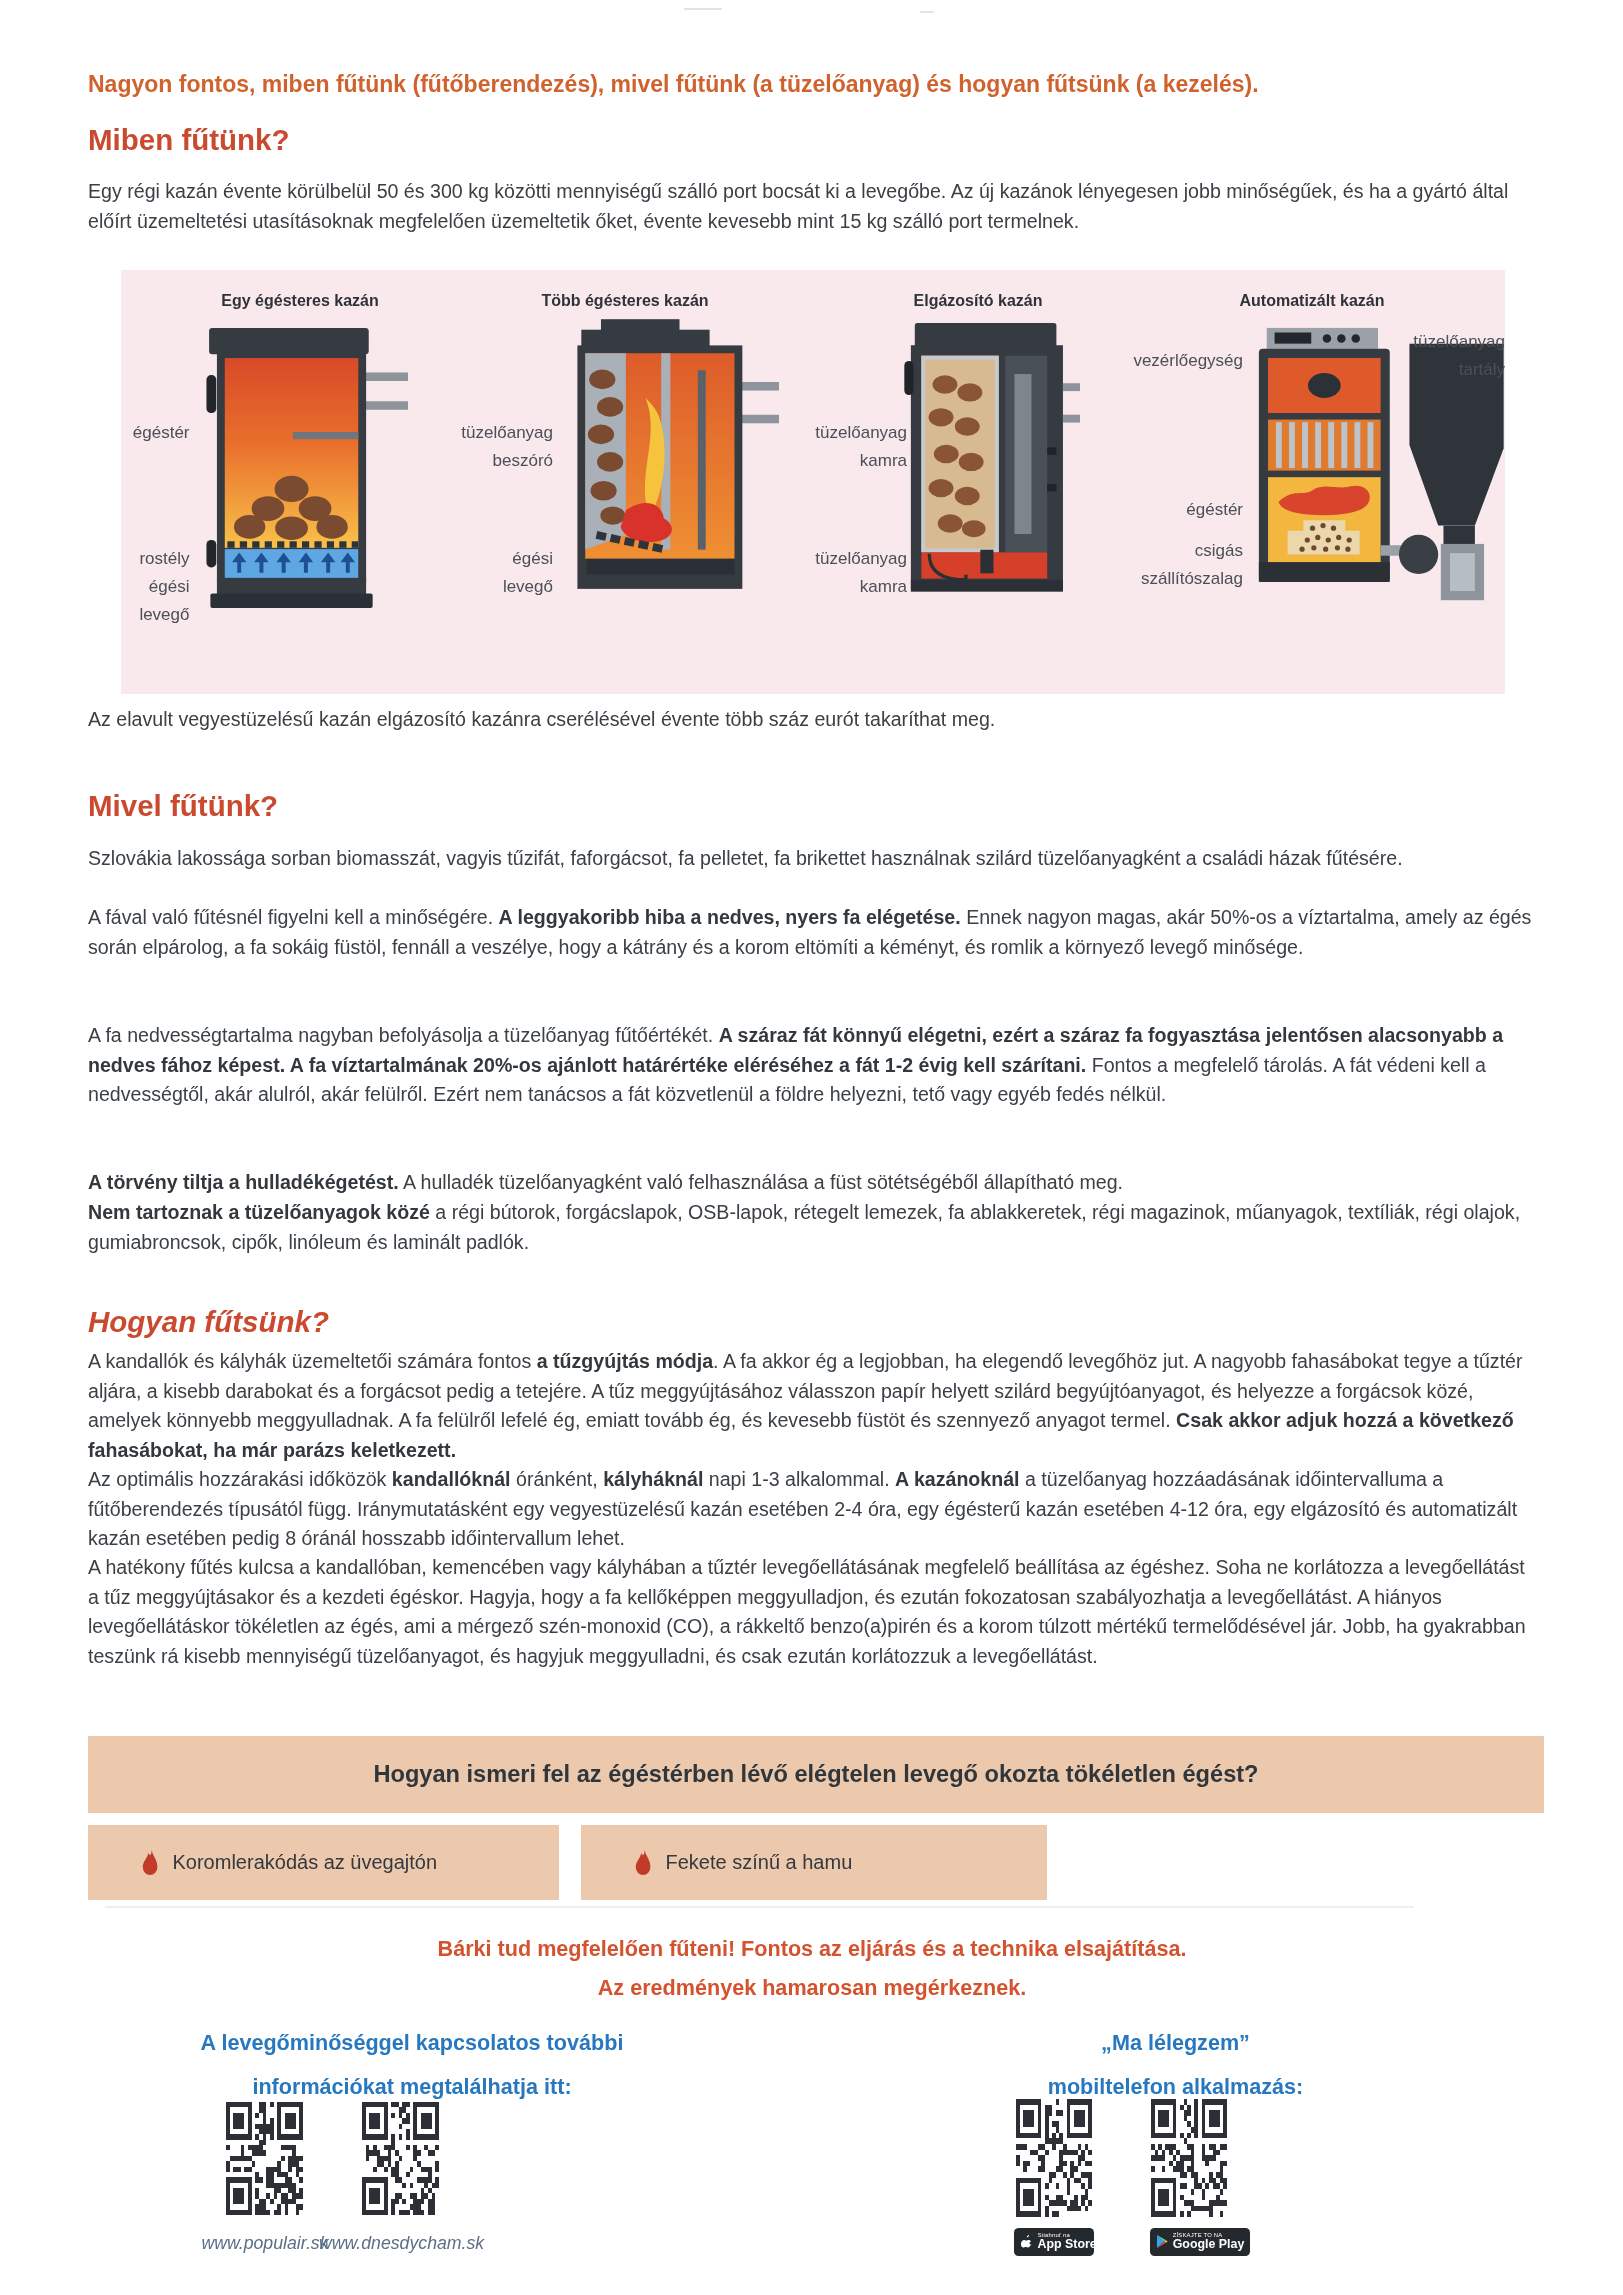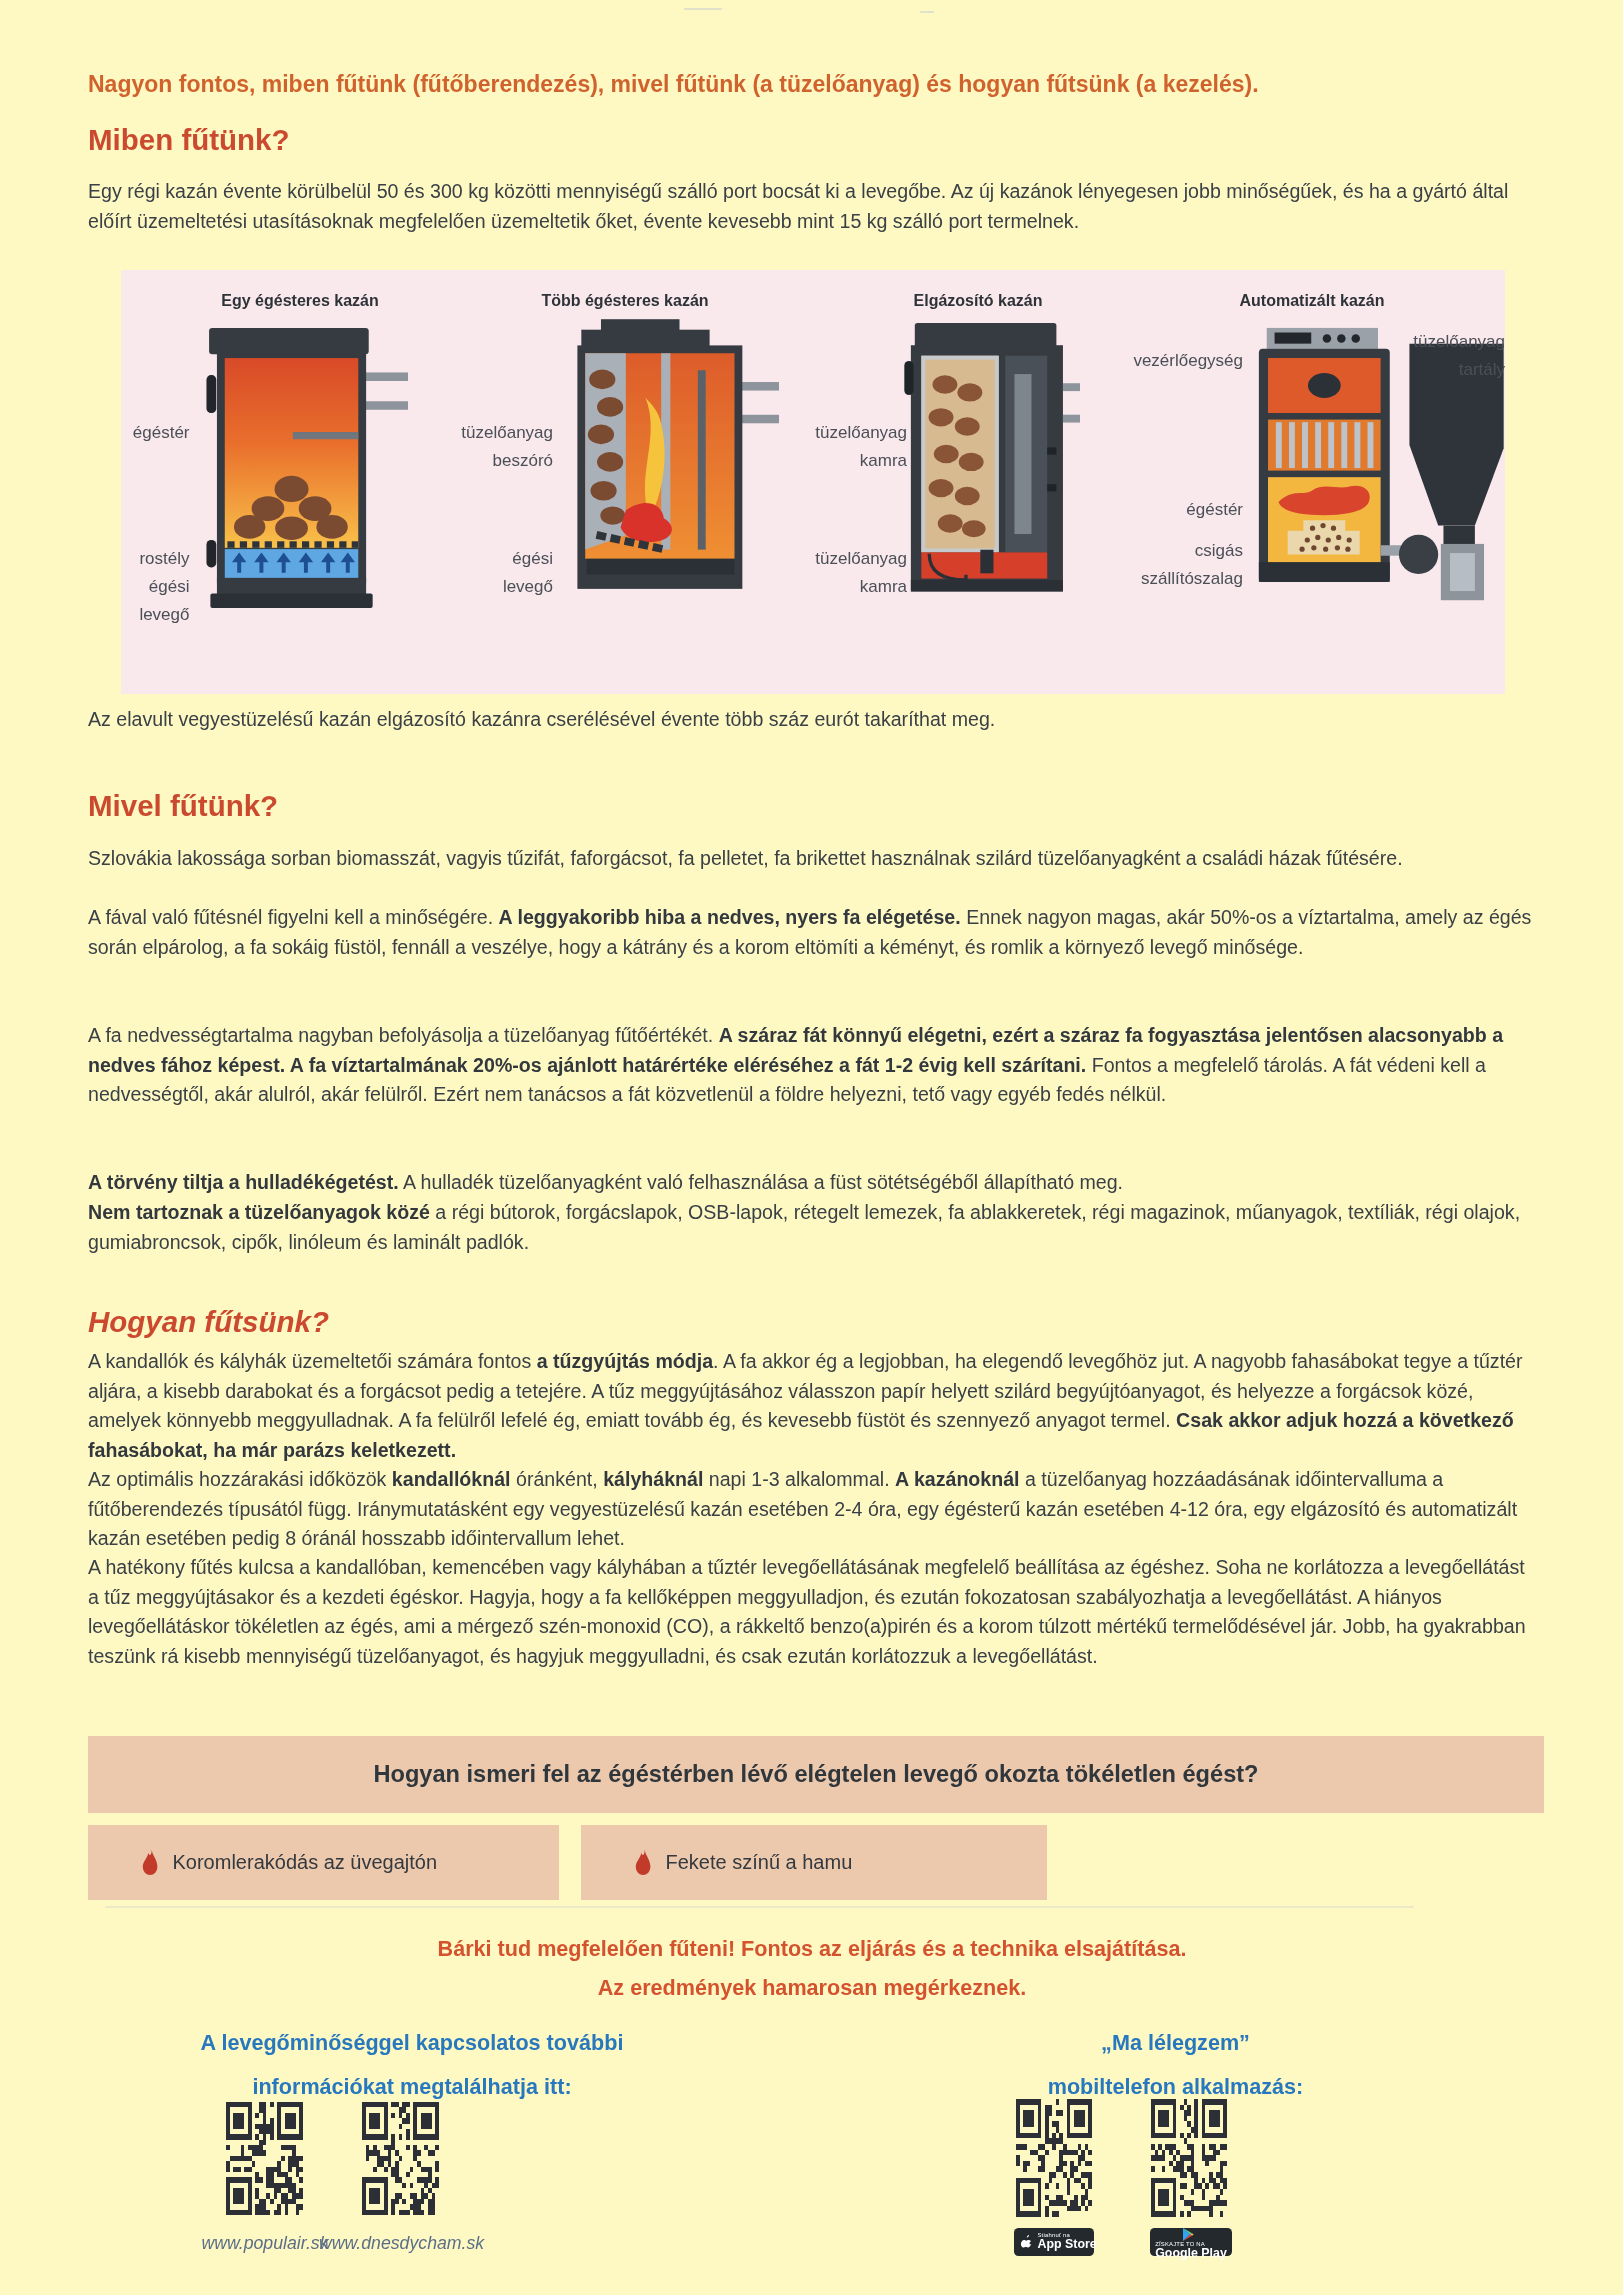--- a/index.html
+++ b/index.html
@@ -1,16 +1,16 @@
 <!DOCTYPE html>
 <html style="font-size:10.5px"><head>
 <meta charset="utf-8">
 <style>
   html,body{margin:0;padding:0;background:#9b9b9b;}
-  .page{position:relative;width:1623px;height:2295px;background:#fef9c3;overflow:hidden;
+  .page{position:relative;width:1623px;height:2295px;background:#ffffff;overflow:hidden;
         font-family:"Liberation Sans", sans-serif;color:#3a4046;}
   .abs{position:absolute;}
   .scan-mark{position:absolute;background:#c9cdd2;opacity:.55;border-radius:1.3px;}
 
   .intro-heading{left:88px;top:71px;width:1453px;font-size:23px;font-weight:bold;color:#d0622e;}
   .section-title{left:88px;width:589px;font-size:29.5px;font-weight:bold;color:#cb4a2f;}
   .body-par{left:88px;width:1452px;font-size:19.6px;line-height:29.5px;color:#3a4046;}
   .body-par .b{font-weight:bold;color:#32383d;}
 
   .panel{left:121px;top:270px;width:1384px;height:424px;background:#f9e8ec;}
@@ -1142,21 +1142,21 @@
 
   <div class="badge" style="left:1014px;top:2228px;width:80px;height:27.5px;">
     <svg class="bicon" width="11.8" height="14.4" viewBox="0 0 18 22">
       <path d="M12.6 1.2c.1 1.1-.3 2.1-1 2.9-.7.8-1.8 1.4-2.8 1.3-.1-1 .4-2.1 1-2.8.7-.8 1.9-1.4 2.8-1.4zM16.6 16.2c-.5 1.2-.8 1.7-1.5 2.8-1 1.5-2.3 3.3-4 3.3-1.5 0-1.9-1-3.9-1s-2.5 1-4 1c-1.7 0-2.9-1.6-3.9-3.1C-2.4 15.2.7 9.6 4 9.6c1.6 0 2.6 1 3.9 1 1.3 0 2.1-1 3.9-1 1.5 0 3.1.8 4.2 2.2-3.7 2-3.1 7.2.6 4.4z" transform="scale(0.9) translate(1 -1)" fill="#ffffff"></path>
     </svg>
     <span class="btxt">
       <span class="pre">Stiahnuť na</span>
       <span class="name">App Store</span>
     </span>
   </div>
-  <div class="badge" style="left:1150px;top:2228px;width:82px;height:27.5px;flex-direction:column;">
+  <div class="badge" style="left:1150px;top:2228px;width:100px;height:27.5px;">
     <svg class="bicon" width="11" height="13" viewBox="0 0 17 20">
       <polygon points="0,0 11,10 0,20" fill="#32a5f2"></polygon>
       <polygon points="0,0 14,8 11,10" fill="#5fd38a"></polygon>
       <polygon points="11,10 14,8 16.5,10 14,12" fill="#f6c33c"></polygon>
       <polygon points="0,20 14,12 11,10" fill="#e5473c"></polygon>
     </svg>
     <span class="btxt">
       <span class="pre">ZÍSKAJTE TO NA</span>
       <span class="name">Google Play</span>
     </span>

